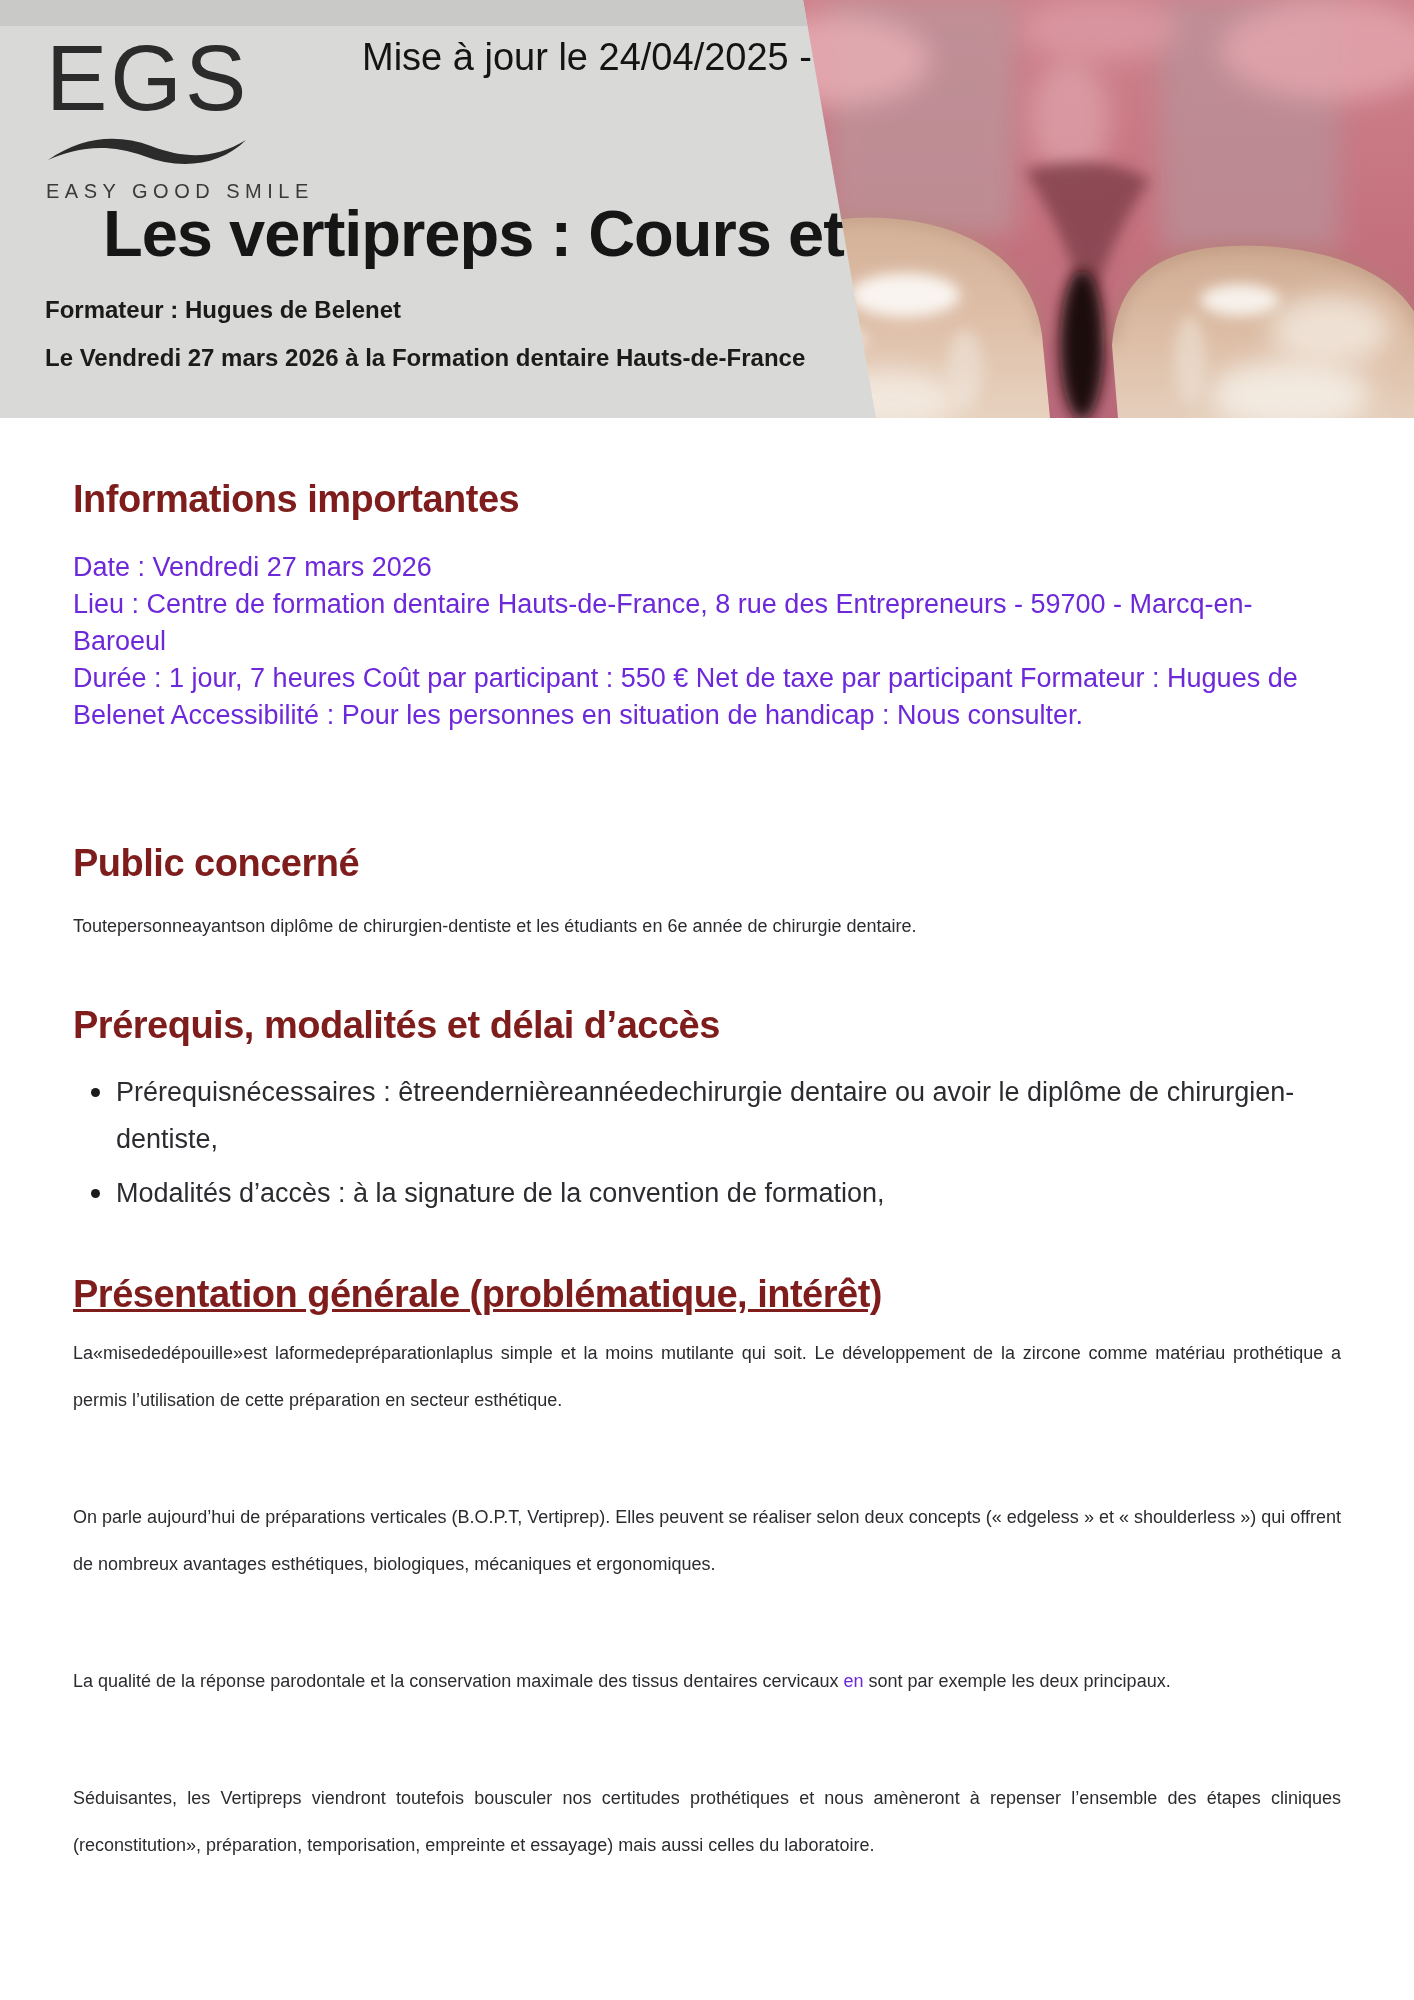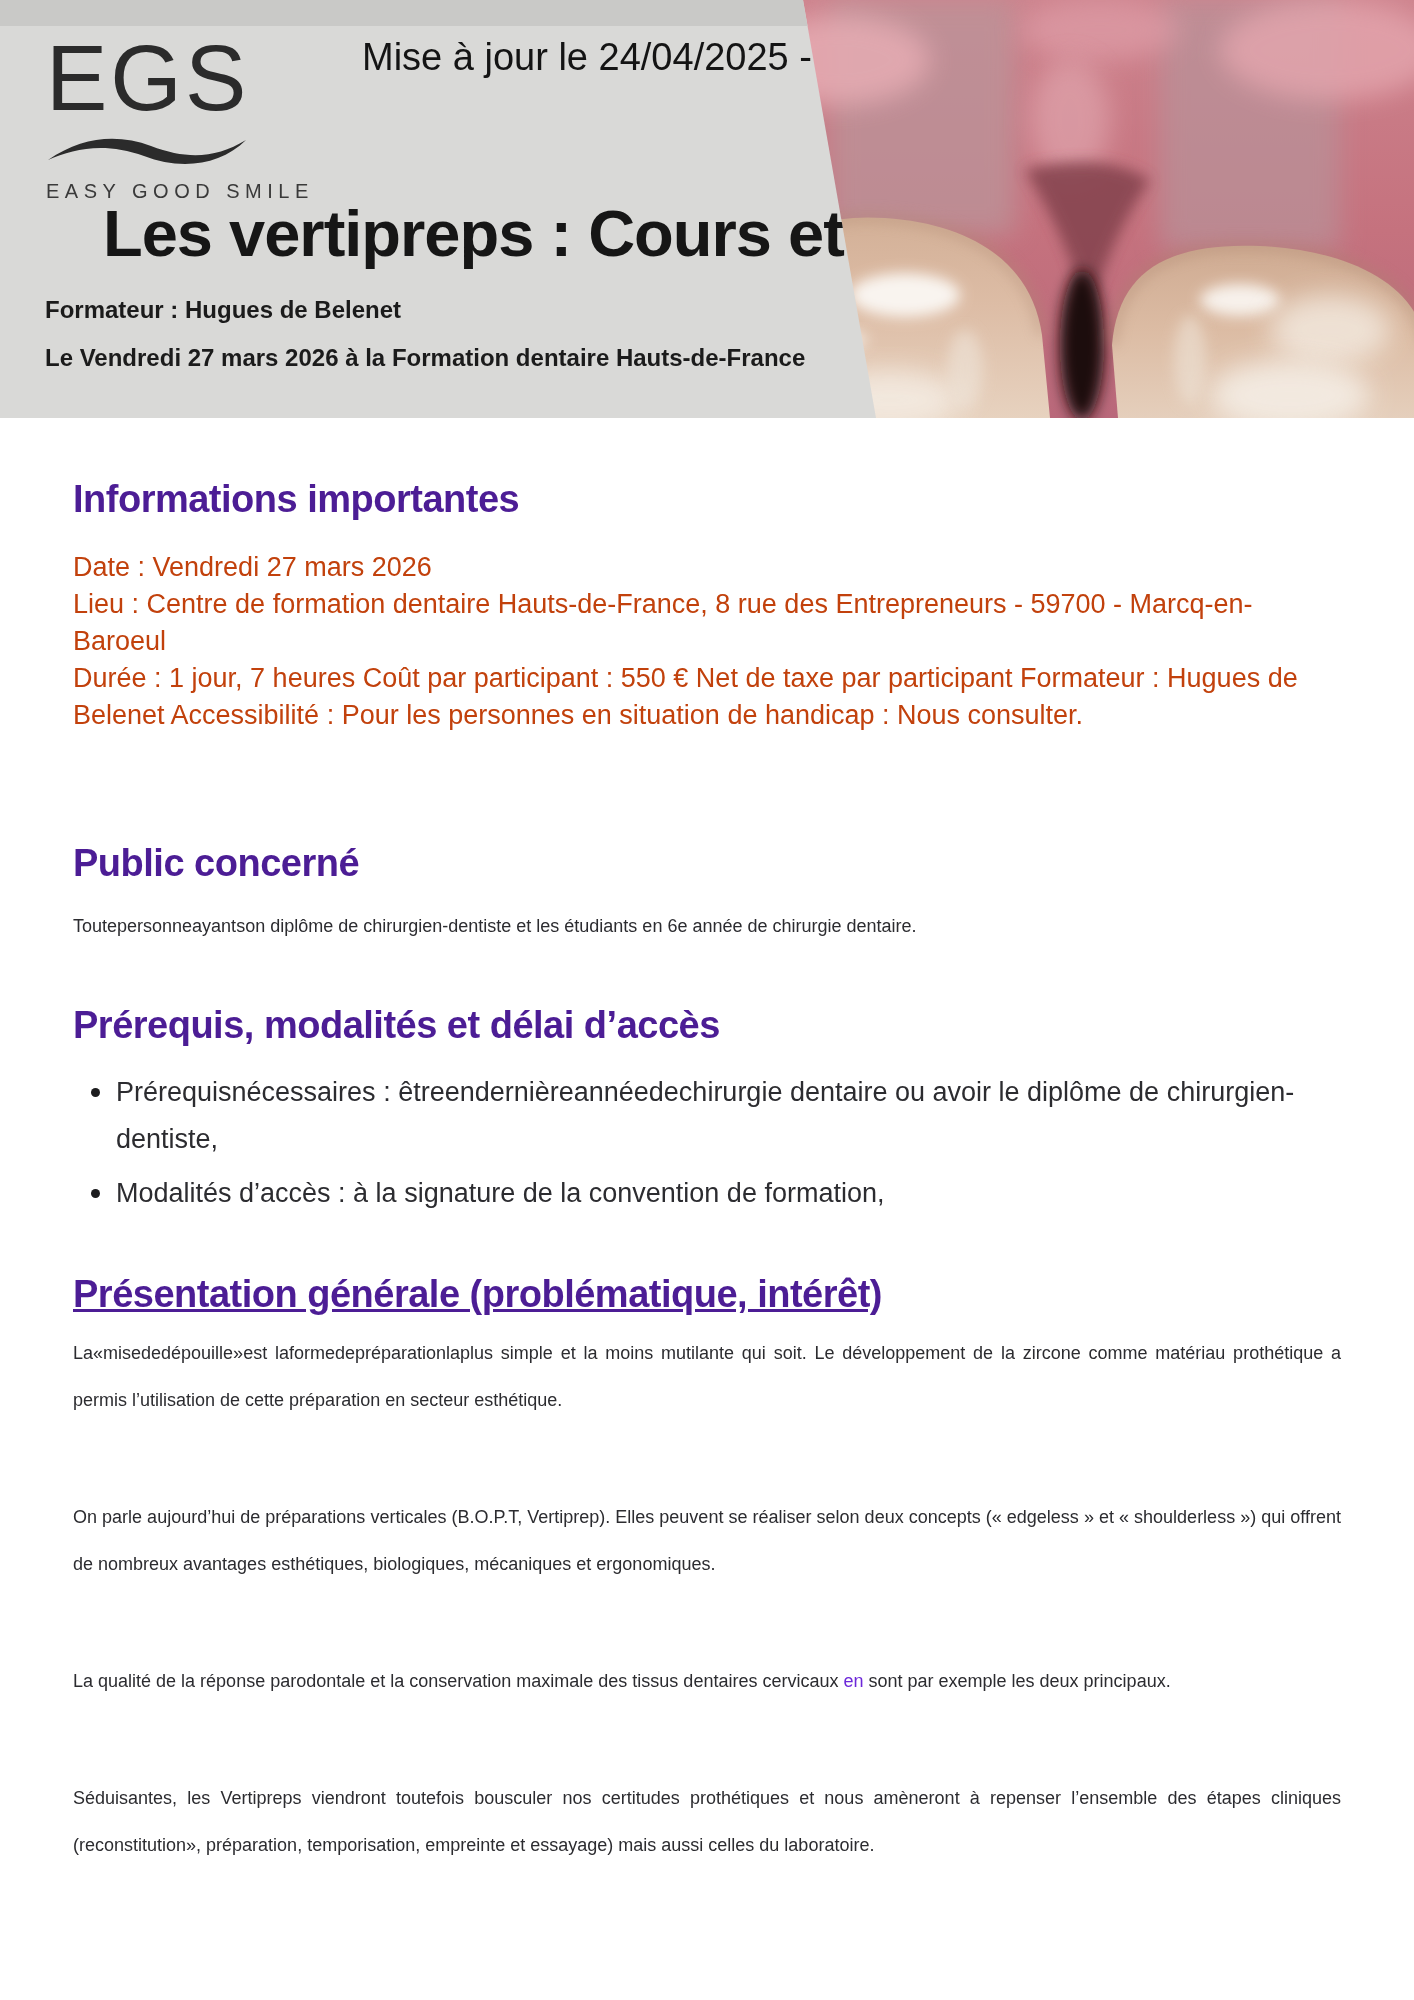--- a/index.html
+++ b/index.html
@@ -67,29 +67,29 @@
   }
   .event-line {
     position: absolute; top: 344px; left: 45px;
     font-size: 24px; font-weight: 700; color: #1b1b1b;
     white-space: nowrap;
   }
 
   
   .main { padding: 0 73px; }
   h2 {
-    font-size: 38px; font-weight: 800; color: #4c1d95;
+    font-size: 38px; font-weight: 800; color: #7f1d1d;
     letter-spacing: -0.5px;
   }
   .h2-info   { margin: 60px 0 28px; }
   .h2-public { margin: 108px 0 18px; }
   .h2-prereq { margin: 54px 0 22px; }
   .h2-pres   { margin: 56px 0 14px; text-decoration: underline; }
 
-  .info-lines { font-size: 27px; line-height: 37px; color: #c2410c; }
+  .info-lines { font-size: 27px; line-height: 37px; color: #6d28d9; }
   .body-text  { font-size: 18px; line-height: 47px; color: #2c2c30; }
   .just { text-align: justify; }
 
   ul.bullets { list-style: none; margin: 0; padding: 0; }
   ul.bullets li {
     position: relative;
     padding-left: 43px;
     font-size: 27px; line-height: 47px; color: #2c2c30;
     margin-bottom: 7px;
   }

